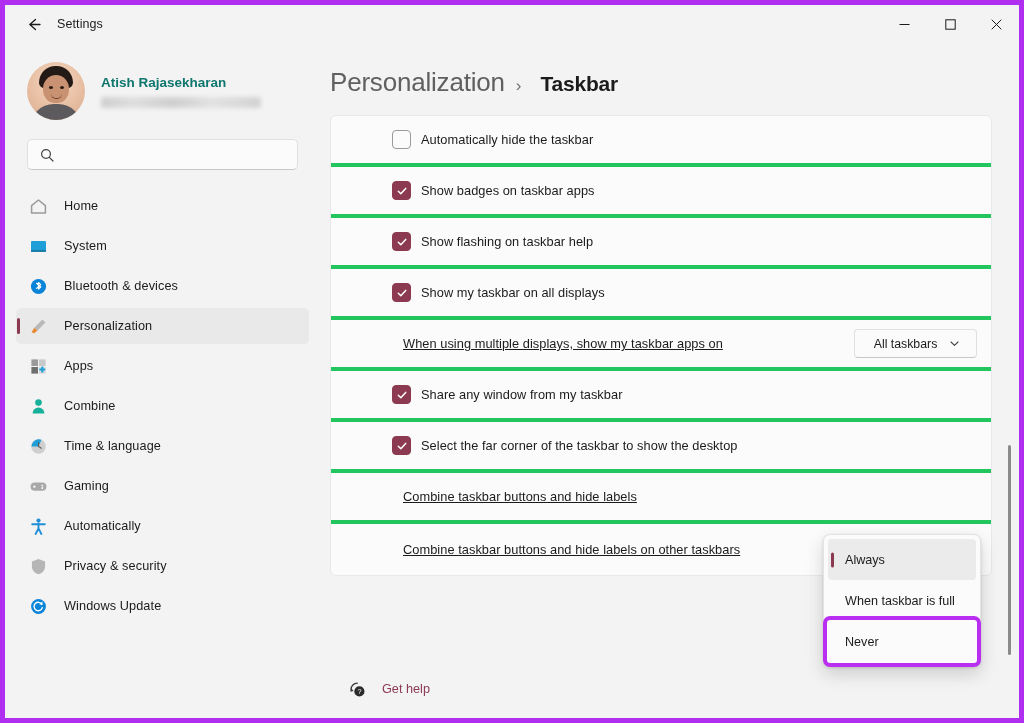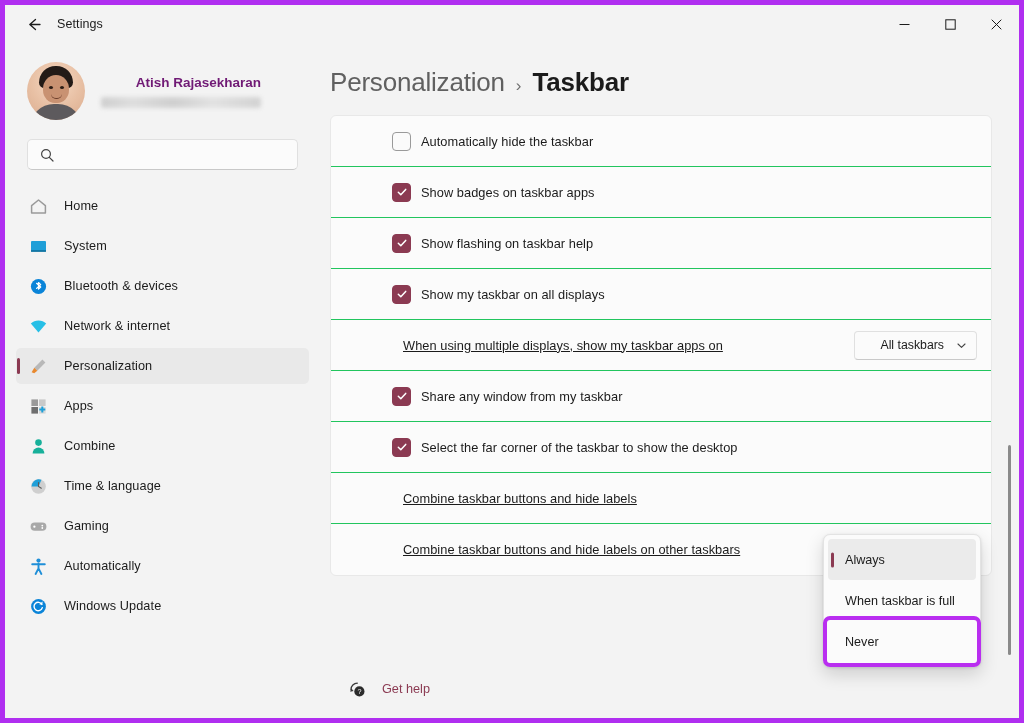--- a/index.html
+++ b/index.html
@@ -116,22 +116,21 @@
     position: absolute;
     left: 3px; bottom: -10px;
     width: 52px; height: 26px;
     background: #5d5a5d;
     border-radius: 24px 24px 0 0;
   }
   #account-text { margin-left: 16px; }
   #account-name {
     font-size: 13.5px;
     font-weight: bold;
-    color: #701a75;
-    text-align: right;
+    color: #0f766e;
   }
   #account-email {
     margin-top: 7px;
     width: 160px; height: 11px;
     border-radius: 3px;
     background: linear-gradient(90deg,#cfcfcf,#dedede 20%,#cfcfcf 45%,#e2e2e2 70%,#d2d2d2);
     filter: blur(2.2px);
   }
 
   #search-wrap { padding: 14px 22px 0 22px; }
@@ -212,24 +211,25 @@
     height: 72px;
     flex: 0 0 72px;
   }
   #crumb-parent {
     font-size: 26px;
     color: #606060;
     letter-spacing: -.2px;
   }
   #crumb-sep { font-size: 17px; color: #707070; }
   #crumb-current {
-    font-size: 26px;
+    font-size: 21px;
     color: #1b1b1b;
     font-weight: bold;
     letter-spacing: -.2px;
+    margin-left: 8px;
   }
 
   #settings-scroll {
     flex: 1;
     min-height: 0;
     overflow: hidden;
     position: relative;
     padding-right: 27px;
   }
 
@@ -238,21 +238,21 @@
     border: 1px solid #e8e8e8;
     border-radius: 6px;
     overflow: hidden;
   }
 
   .srow {
     height: 51px;
     display: flex;
     align-items: center;
     padding: 0 14px 0 60px;
-    border-bottom: 1px solid #22c55e;
+    border-bottom: 4px solid #22c55e;
     position: relative;
   }
   .srow:last-child { border-bottom: 0; }
 
   .cb {
     position: absolute;
     left: 61px;
     width: 19px; height: 19px;
     border-radius: 4px;
     display: flex; align-items: center; justify-content: center;
@@ -280,21 +280,21 @@
 
   .combo {
     height: 29px;
     min-width: 123px;
     background: #fbfbfb;
     border: 1px solid #e0e0e0;
     border-bottom-color: #c9c9c9;
     border-radius: 4px;
     display: flex;
     align-items: center;
-    justify-content: flex-end;
+    justify-content: center;
     padding: 0 9px 0 12px;
     gap: 12px;
   }
   .combo-val { font-size: 12.3px; color: #1b1b1b; }
   .combo-chev { color: #444; display: flex; }
 
   
   #flyout {
     position: absolute;
     left: 818px;
@@ -446,28 +446,20 @@
         <div class="nav-item">
           <span class="nav-ico">
             <svg width="19" height="19" viewBox="0 0 19 19">
               <circle cx="9.5" cy="9.5" r="7.6" fill="#0a84d8"></circle>
               <path d="M7.6 6.3 L11.7 10 L9.5 12 V5.5 L11.7 7.6 L7.6 11.4" fill="none" stroke="#fff" stroke-width="1.25" stroke-linejoin="round" stroke-linecap="round"></path>
             </svg>
           </span>
           <span class="nav-label">Bluetooth &amp; devices</span>
         </div>
 
-        <div class="nav-item">
-          <span class="nav-ico">
-            <svg width="19" height="19" viewBox="0 0 19 19">
-              <path d="M1.8 6.6 A11 11 0 0 1 17.2 6.6 L9.5 15.4 Z" fill="#27bfe6"></path>
-            </svg>
-          </span>
-          <span class="nav-label">Network &amp; internet</span>
-        </div>
 
         <div class="nav-item selected">
           <span class="nav-ico">
             <svg width="19" height="19" viewBox="0 0 19 19">
               <path d="M13.4 2.6 L16.4 5.6 L8.3 13.7 L5.3 10.7 Z" fill="#b8b8b8"></path>
               <path d="M5.3 10.7 L8.3 13.7 L5.2 16.2 L2.6 15.2 Z" fill="#e8892f"></path>
             </svg>
           </span>
           <span class="nav-label">Personalization</span>
         </div>
@@ -522,20 +514,28 @@
           <span class="nav-ico">
             <svg width="19" height="19" viewBox="0 0 19 19">
               <circle cx="9.5" cy="3.6" r="2.1" fill="#1f8fd8"></circle>
               <path d="M3.2 7.2 H15.8" stroke="#1f8fd8" stroke-width="1.9" stroke-linecap="round"></path>
               <path d="M9.5 6.6 V11.4 M9.5 11.4 L6.6 17 M9.5 11.4 L12.4 17" stroke="#1f8fd8" stroke-width="1.9" stroke-linecap="round" fill="none"></path>
             </svg>
           </span>
           <span class="nav-label">Automatically</span>
         </div>
 
+        <div class="nav-item">
+          <span class="nav-ico">
+            <svg width="19" height="19" viewBox="0 0 19 19">
+              <path d="M9.5 1.9 L16.1 4.4 V9.5 C16.1 13.6 13.1 16.2 9.5 17.3 C5.9 16.2 2.9 13.6 2.9 9.5 V4.4 Z" fill="#b5b5b5"></path>
+            </svg>
+          </span>
+          <span class="nav-label">Privacy &amp; security</span>
+        </div>
 
         <div class="nav-item">
           <span class="nav-ico">
             <svg width="19" height="19" viewBox="0 0 19 19">
               <circle cx="9.5" cy="9.5" r="7.4" fill="#0a84d8"></circle>
               <path d="M12.9 7.4 A4.2 4.2 0 1 0 13.3 10.6" fill="none" stroke="#fff" stroke-width="1.4" stroke-linecap="round"></path>
               <path d="M13.6 4.6 L13.2 7.8 L10.2 7.2 Z" fill="#fff"></path>
             </svg>
           </span>
           <span class="nav-label">Windows Update</span>

